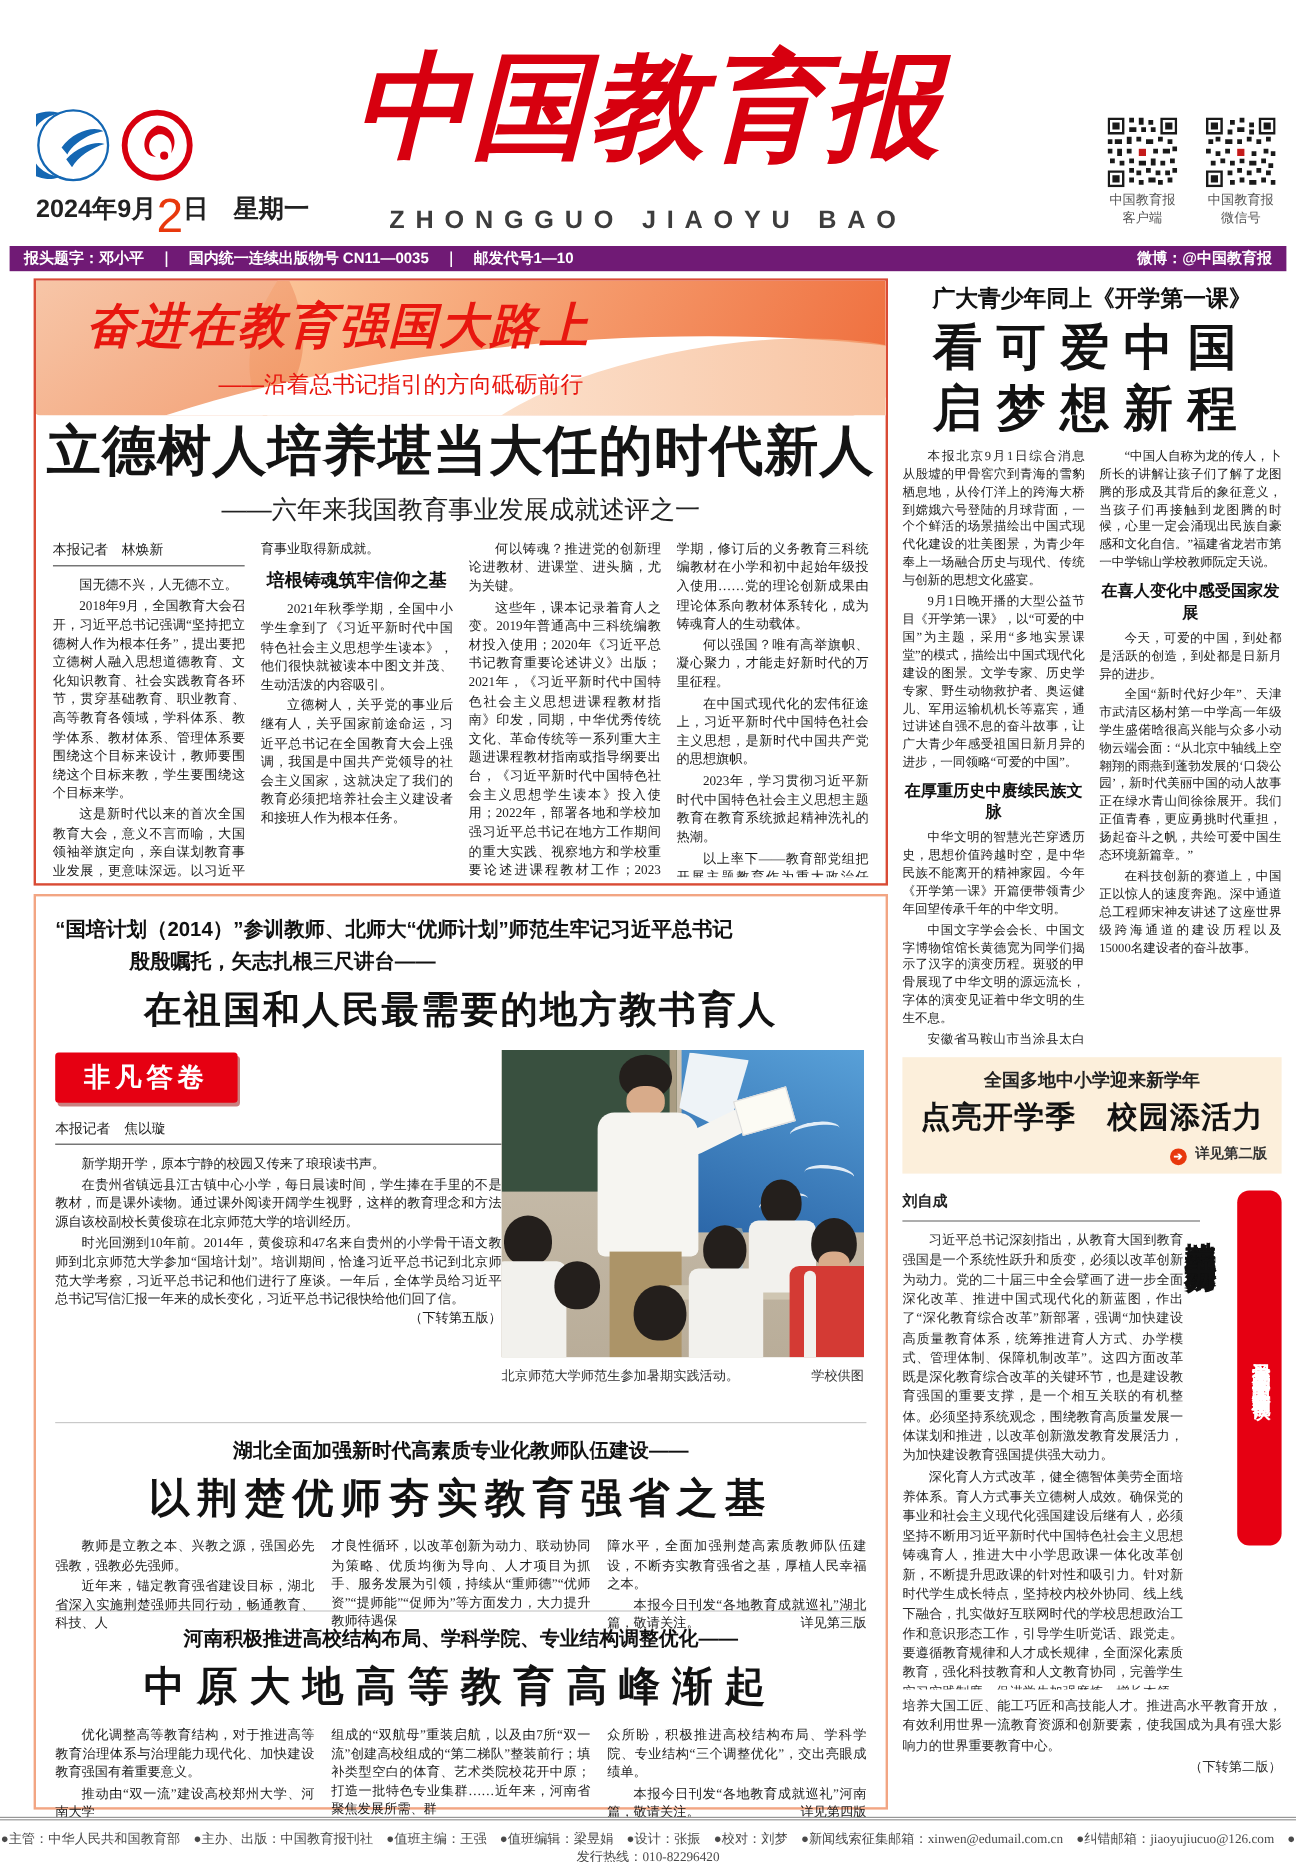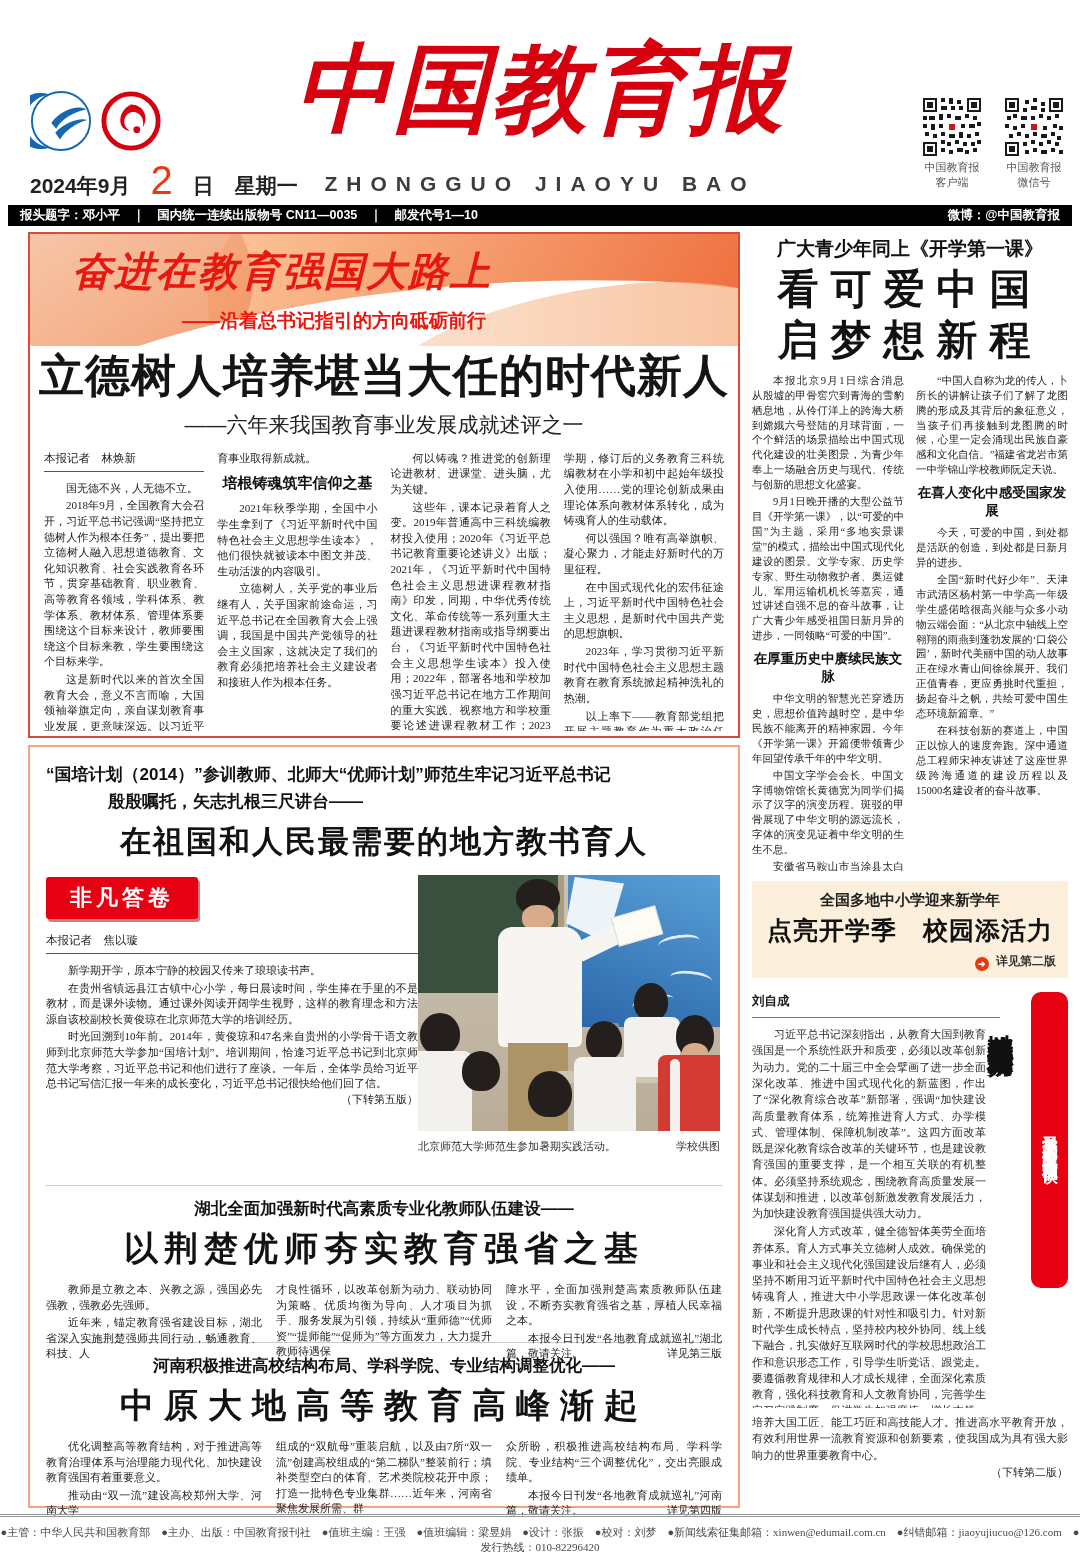--- a/index.html
+++ b/index.html
@@ -4,39 +4,39 @@
 <style>
   * { margin:0; padding:0; box-sizing:border-box; }
   html,body { background:#f2f2f2; }
   body { font-family:"Liberation Serif", serif; }
   .page { position:relative; width:1080px; height:1552px; margin:0 auto; background:#fff; overflow:hidden; }
 
   
   .header { position:absolute; left:0; top:14px; width:1080px; height:188px; }
   .logos { position:absolute; left:30px; top:76px; display:flex; gap:8px; }
   .logo { width:62px; height:62px; }
-  .dateline { position:absolute; left:30px; top:146px; display:flex; align-items:flex-end; gap:20px;
+  .dateline { position:absolute; left:30px; top:146px; display:flex; align-items:flex-start; gap:0;
               font-family:"Liberation Sans", sans-serif; color:#222; font-weight:bold; font-size:21px; }
   .date-day { color:#e8380d; font-size:40px; font-weight:normal; line-height:1; }
   .date-meta { position:absolute; left:30px; top:192px; font-size:12px; color:#666;
                font-family:"Liberation Sans", sans-serif; letter-spacing:1px; }
   .masthead-title { position:absolute; left:240px; right:240px; top:6px; height:148px;
                     text-align:center; font-size:96px; line-height:140px; color:#d7000f;
                     font-weight:900; font-style:italic; letter-spacing:2px;
                     font-family:"Liberation Serif", serif; }
   .masthead-pinyin { position:absolute; left:240px; right:240px; top:158px; text-align:center;
                      font-family:"Liberation Sans", sans-serif; font-weight:bold; font-size:21px;
                      letter-spacing:9px; color:#3d3d3d; }
   .qr-zone { position:absolute; right:10px; top:84px; display:flex; gap:10px; }
   .qr-block { width:72px; text-align:center; }
   .qr-svg { width:58px; height:58px; display:block; margin:0 auto 4px; }
   .qr-label { font-size:11px; color:#555; line-height:1.35; font-family:"Liberation Sans", sans-serif; }
 
   
-  .infobar { position:absolute; left:8px; top:205px; width:1064px; height:21px; background:#000000;
+  .infobar { position:absolute; left:8px; top:205px; width:1064px; height:21px; background:#701a75;
              color:#fff; display:flex; justify-content:space-between; align-items:center;
              padding:0 12px; font-size:12.5px; font-weight:bold;
              font-family:"Liberation Sans", sans-serif;gap:44px; }
 
   
   .lead-box { position:absolute; left:28px; top:232px; width:712px; height:506px;
               border:2px solid #d94b35; background:#fff; }
   .banner { position:relative; height:112px; overflow:hidden; background:#fff; }
   .banner .sh1 { position:absolute; right:-140px; top:-170px; width:680px; height:340px;
                  background:linear-gradient(135deg,#fbc79b 10%,#ef6e3d 80%); border-radius:50%;
@@ -44,21 +44,21 @@
   .banner .sh2 { position:absolute; left:-100px; top:-100px; width:330px; height:230px;
                  background:linear-gradient(120deg,#f9d9c0,#f08a55); border-radius:50%;
                  transform:rotate(24deg); opacity:.85; }
   .banner .sh3 { position:absolute; left:-60px; top:52px; width:980px; height:280px; background:#fff;
                  border-radius:50%; transform:rotate(-5deg); }
   .banner .sh4 { position:absolute; right:-60px; bottom:-84px; width:420px; height:140px;
                  background:linear-gradient(100deg,#fbd9be,#f4a26e); border-radius:50%;
                  transform:rotate(-10deg); opacity:.7; }
   .banner-title { position:absolute; left:42px; top:10px; z-index:3; color:#e8170f; font-weight:900;
                   font-size:40px; letter-spacing:2px; font-style:italic; }
-  .banner-sub { position:absolute; left:152px; top:74px; z-index:3; color:#e8170f; font-weight:bold;
+  .banner-sub { position:absolute; left:152px; top:74px; z-index:3; color:#e8170f; font-weight:normal;
                 font-size:19px; font-family:"Liberation Sans", sans-serif; }
   .lead-headline { text-align:center; font-family:"Liberation Sans", sans-serif; font-weight:900;
                    font-size:45px; color:#141414; letter-spacing:1px; margin-top:4px; line-height:1.15; }
   .lead-deck { text-align:center; font-family:"Liberation Sans", sans-serif; font-size:21px;
                color:#222; margin-top:9px; }
   .lead-cols { display:flex; gap:13px; padding:12px 14px 0; height:292px; overflow:hidden; }
   .lead-cols .col { flex:1; overflow:hidden; }
   .byline { font-size:11.5px; color:#222; padding-bottom:5px; border-bottom:1px solid #555;
             margin-bottom:9px; }
   .news p { font-size:11px; line-height:1.42; text-align:justify; text-indent:2em; color:#1c1c1c;

